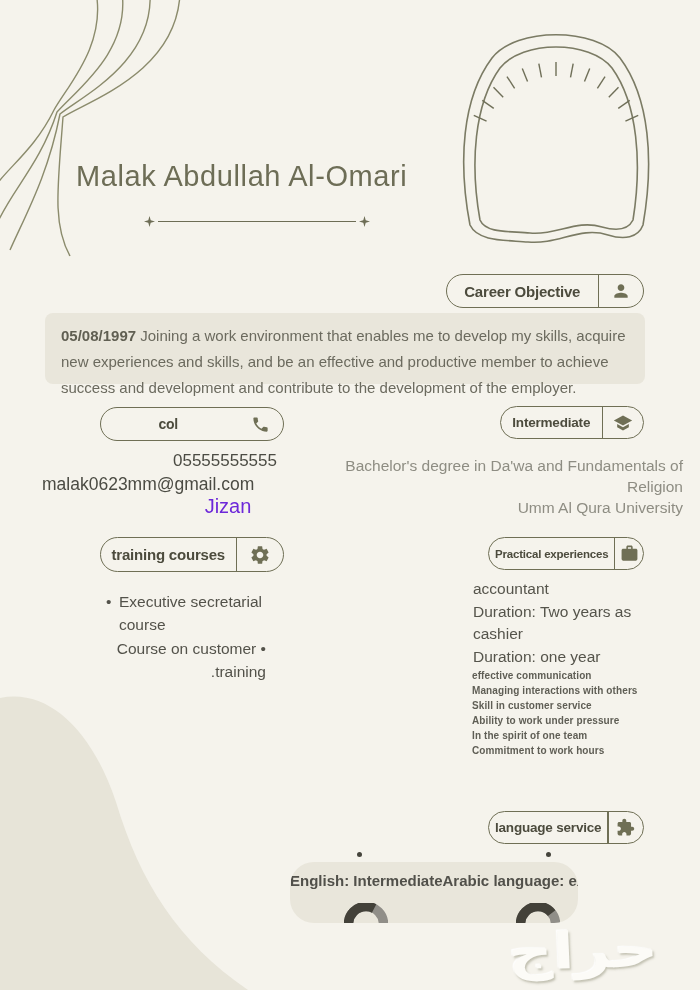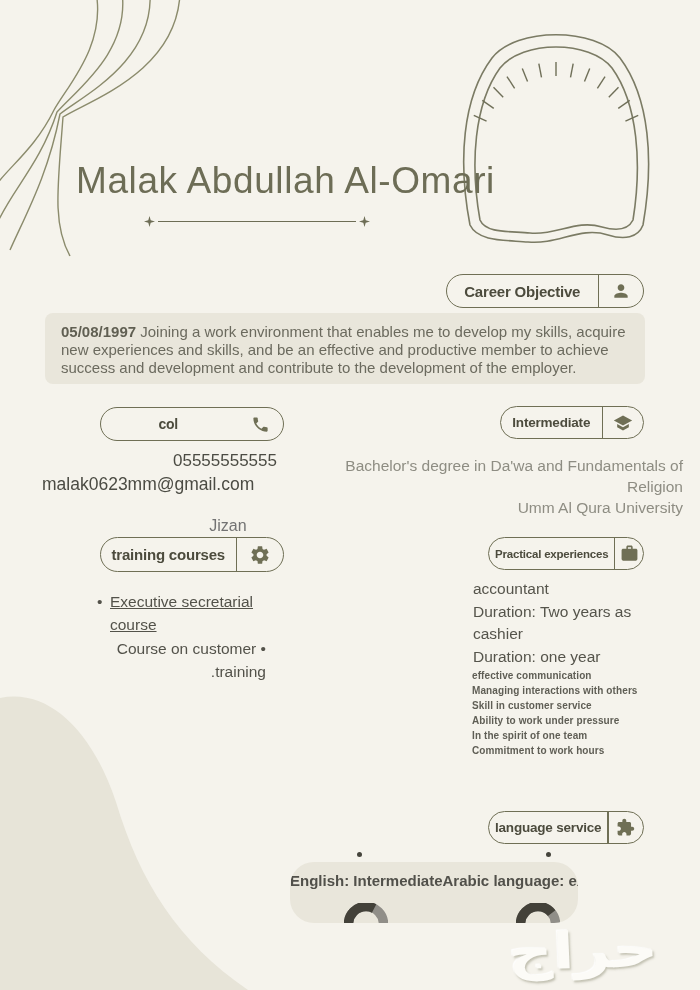--- a/index.html
+++ b/index.html
@@ -19,21 +19,21 @@
   svg{display:block;}
 
   
   #blob-svg{position:absolute;left:0;top:660px;z-index:0;}
   #lines-svg{position:absolute;left:0;top:0;z-index:0;}
   #frame-svg{position:absolute;left:450px;top:12px;z-index:1;}
 
   
   .name{
     left:76px;top:160px;z-index:2;
-    font-size:37px;letter-spacing:.6px;color:#6d6d56;font-weight:400;
+    font-size:29px;letter-spacing:.6px;color:#6d6d56;font-weight:400;
   }
   .name-divider{left:144px;top:216px;width:226px;display:flex;align-items:center;gap:3px;z-index:2;}
   .star{width:11px;height:11px;background:#6d6d55;flex:0 0 auto;
     clip-path:polygon(50% 0,61% 39%,100% 50%,61% 61%,50% 100%,39% 61%,0 50%,39% 39%);}
   .hr-line{flex:1;height:1.3px;background:#6d6d55;}
 
   
   .pill{
     position:absolute;display:flex;align-items:stretch;z-index:2;
     border:1.6px solid var(--accent);border-radius:18px;background:var(--bg);
@@ -43,35 +43,35 @@
     font-weight:700;color:#4c4b3d;letter-spacing:-.2px;white-space:nowrap;padding:0 6px;
   }
   .pill-sep{width:1.5px;background:var(--accent);}
   .pill-icon{display:flex;align-items:center;justify-content:center;}
   .pill-icon svg{fill:var(--accent);}
 
   
   .objective-box{
     left:45px;top:313px;width:600px;height:71px;z-index:2;
     background:var(--panel);border-radius:8px;box-sizing:border-box;
-    padding:10px 16px;font-size:15px;line-height:18px;color:#6b6a5e;
+    padding:10px 16px;font-size:15px;line-height:26px;color:#6b6a5e;
   }
   .objective-box .date{font-weight:700;color:#605f52;}
 
   
   .phone{left:125px;top:451px;width:200px;text-align:center;font-size:17px;color:#4b4b43;z-index:2;}
   .email{left:42px;top:474px;font-size:17.5px;color:#4b4b43;z-index:2;}
-  .city{left:148px;top:517px;width:160px;text-align:center;font-size:16px;color:#737373;z-index:2;}
+  .city{left:148px;top:495px;width:160px;text-align:center;font-size:20px;color:#6d28d9;z-index:2;}
 
   
   .qual-text{left:330px;top:455px;width:353px;text-align:right;
     font-size:15.5px;line-height:21px;color:var(--gray);z-index:2;}
 
   
-  .t-item1{left:95px;top:590px;width:178px;font-size:15.5px;line-height:23px;color:#53524a;z-index:2;padding-left:15px;box-sizing:border-box;position:absolute;text-decoration:underline;}
+  .t-item1{left:104px;top:590px;width:178px;font-size:15.5px;line-height:23px;color:#53524a;z-index:2;padding-left:15px;box-sizing:border-box;position:absolute;}
   .t-item1::before{content:"•";position:absolute;left:2px;top:0;color:#53524a;}
   .t-item2{left:104px;top:637px;width:162px;text-align:right;font-size:15.5px;line-height:23px;color:#53524a;z-index:2;position:absolute;}
   .t-item2 .b:after{content:" •";}
 
   
   .exp-lines{left:473px;top:578px;width:200px;font-size:15.5px;line-height:22.5px;color:#55544b;z-index:2;}
 
   
   .skills{left:472px;top:668px;width:200px;font-size:10px;line-height:15px;font-weight:600;color:#5f5e55;z-index:2;letter-spacing:.1px;}
 

